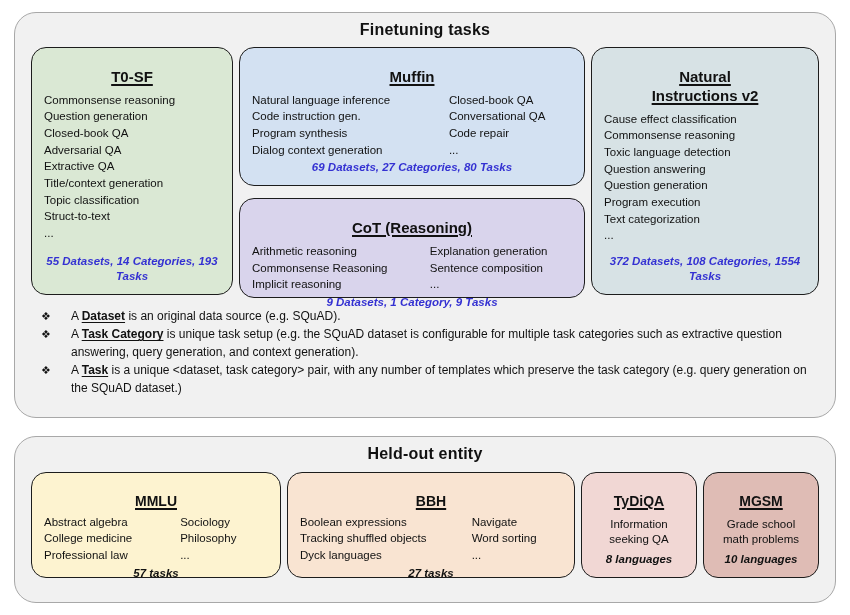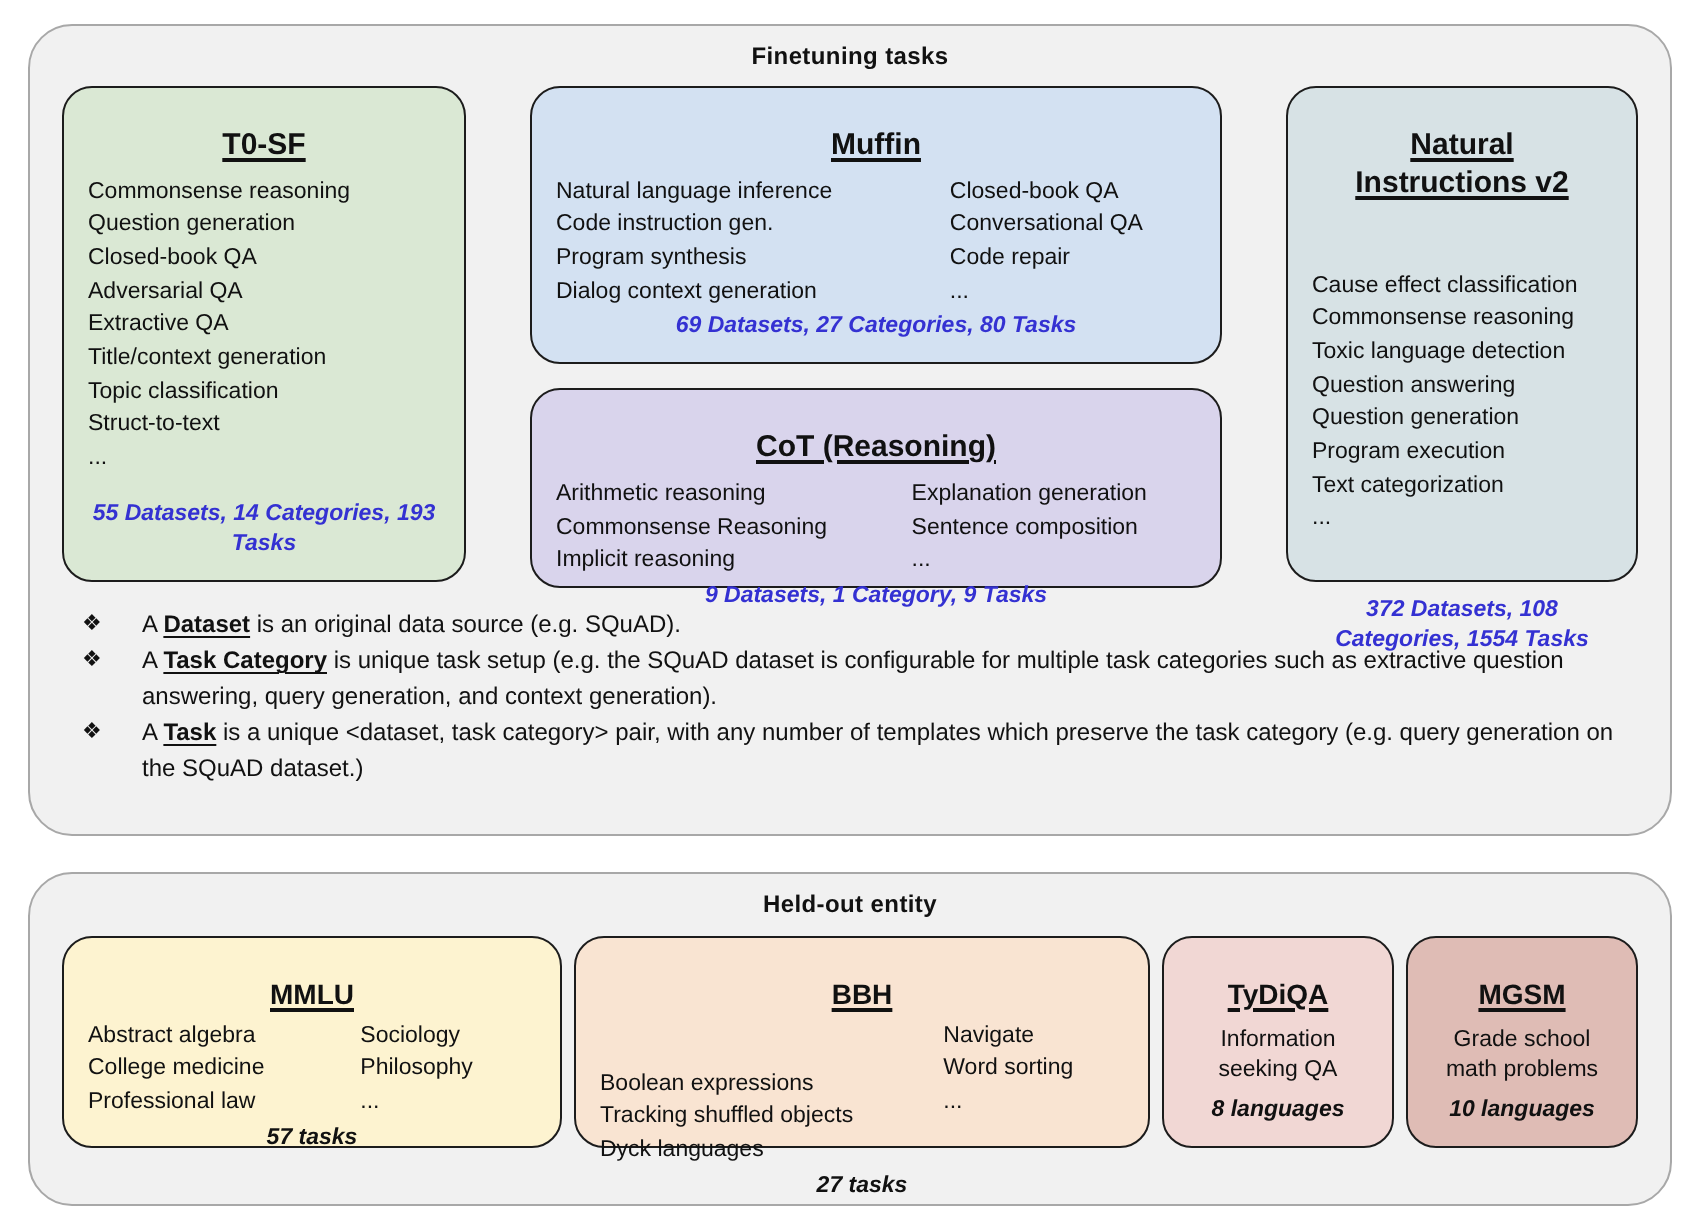--- a/index.html
+++ b/index.html
@@ -5,34 +5,34 @@
   * { margin:0; padding:0; box-sizing:border-box; }
   html,body { width:850px; height:615px; background:#ffffff;
     font-family:"Liberation Sans","DejaVu Sans",sans-serif; color:#111; }
   .page { position:relative; width:850px; height:615px; background:#fff; overflow:hidden; }
 
   .panel { position:absolute; left:14px; width:822px; background:var(--panel_bg);
     border:1.5px solid var(--panel_border); border-radius:22px; padding:6px 16px 0 16px; }
   .panel.finetune { top:12px; height:406px; }
   .panel.heldout  { top:436px; height:167px; }
 
-  .panel-title { text-align:center; font-size:12px; font-weight:bold; letter-spacing:.2px; padding-top:2px; }
+  .panel-title { text-align:center; font-size:16px; font-weight:bold; letter-spacing:.2px; padding-top:2px; }
 
   .ft-grid { display:flex; justify-content:space-between; margin-top:8px; height:248px; }
   .mid-col { display:flex; flex-direction:column; justify-content:space-between; width:346px; }
 
   .box { background:#fff; border:1.4px solid var(--box_border); border-radius:15px;
     padding:20px 12px 7px 12px; display:flex; flex-direction:column; }
   .box-title { text-align:center; font-weight:bold; font-size:15px; margin-bottom:5px; line-height:1.25; }
   .box-title .u { text-decoration:underline; text-decoration-thickness:1.5px; text-underline-offset:2px; }
 
   .t0sf { width:202px; height:248px; background:var(--t0sf_bg); }
   .muffin { height:140px; background:var(--muffin_bg); }
   .cot { height:100px; background:var(--cot_bg);margin-top:12px; }
-  .niv2 { width:176px; height:248px; background:var(--niv2_bg);gap:28px; }
+  .niv2 { width:228px; height:248px; background:var(--niv2_bg); }
 
   .items { font-size:11.5px; line-height:1.45; }
   .items .item { white-space:nowrap; }
   .two-col { display:flex;justify-content:space-between; }
   .two-col .c1 { flex:1.55; } .two-col .c2 { flex:1; }
   .muffin .two-col .c1 { flex:1.6; }
   .cot .two-col .c1 { flex:1.25; }
 
   .stats { margin-top:auto; text-align:center; font-size:11.5px; font-weight:bold; font-style:italic;
     color:var(--stats_blue); line-height:1.3; padding:2px 2px 3px 2px; }
@@ -41,21 +41,21 @@
   .notes { margin-top:12px; padding:0 4px 0 10px; }
   .note { display:flex; font-size:12px; line-height:1.5; }
   .note .bullet { flex:none; width:30px; font-size:11px; padding-top:1px; }
   .note .term { font-weight:bold; text-decoration:underline; text-decoration-thickness:1.3px; text-underline-offset:2px; }
 
   .ho-grid { display:flex; justify-content:space-between; margin-top:9px; height:106px; }
   .ho-box { border-radius:15px; }
   .ho-box .box-title { font-size:14px; margin-bottom:3px; }
   .mmlu { width:250px; background:var(--mmlu_bg); }
   .bbh { width:288px; background:var(--bbh_bg); }
-  .bbh .two-col .c1 { flex:1.9;margin-top:24px; }
+  .bbh .two-col .c1 { flex:1.9; }
   .tydiqa { width:116px; background:var(--tydiqa_bg); }
   .mgsm { width:116px; background:var(--mgsm_bg); }
   .small-desc { text-align:center; font-size:11.5px; line-height:1.35; margin-top:3px; }
 </style>
 </head>
 <body>
 
 <div class="page">
 
   <section class="panel finetune">

